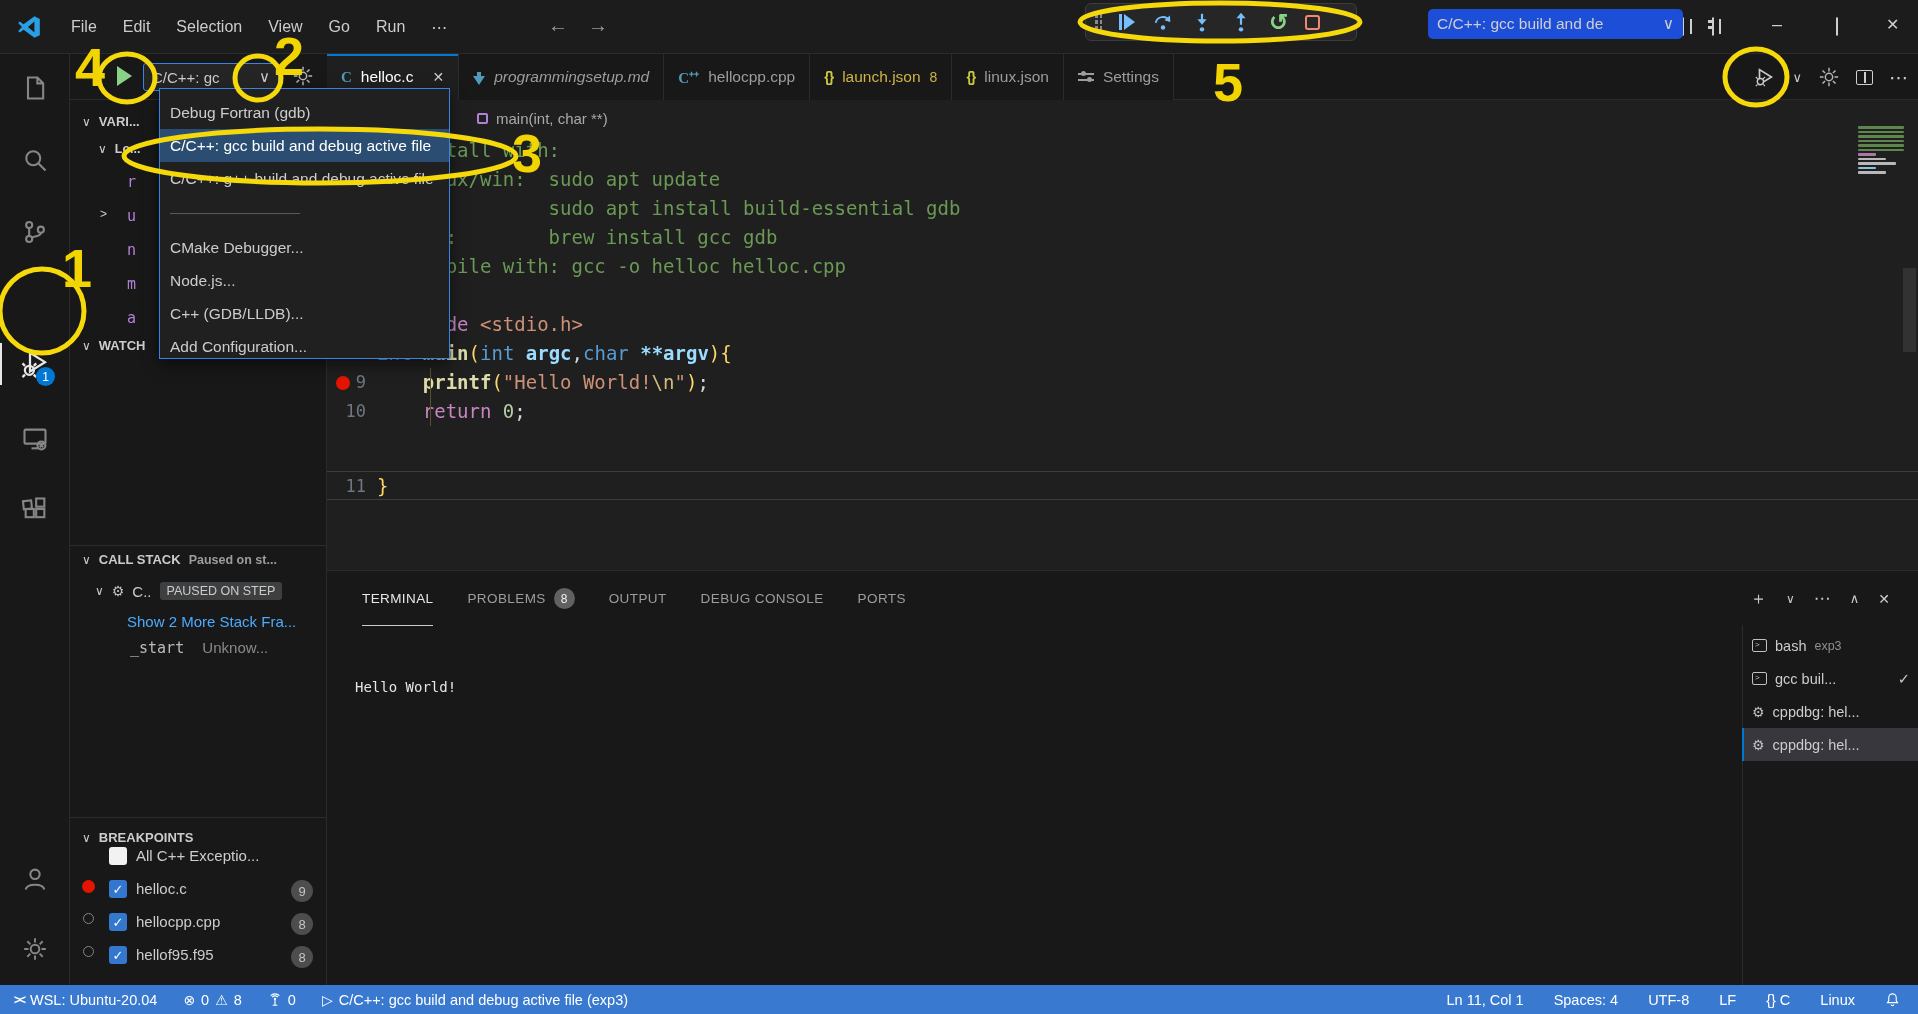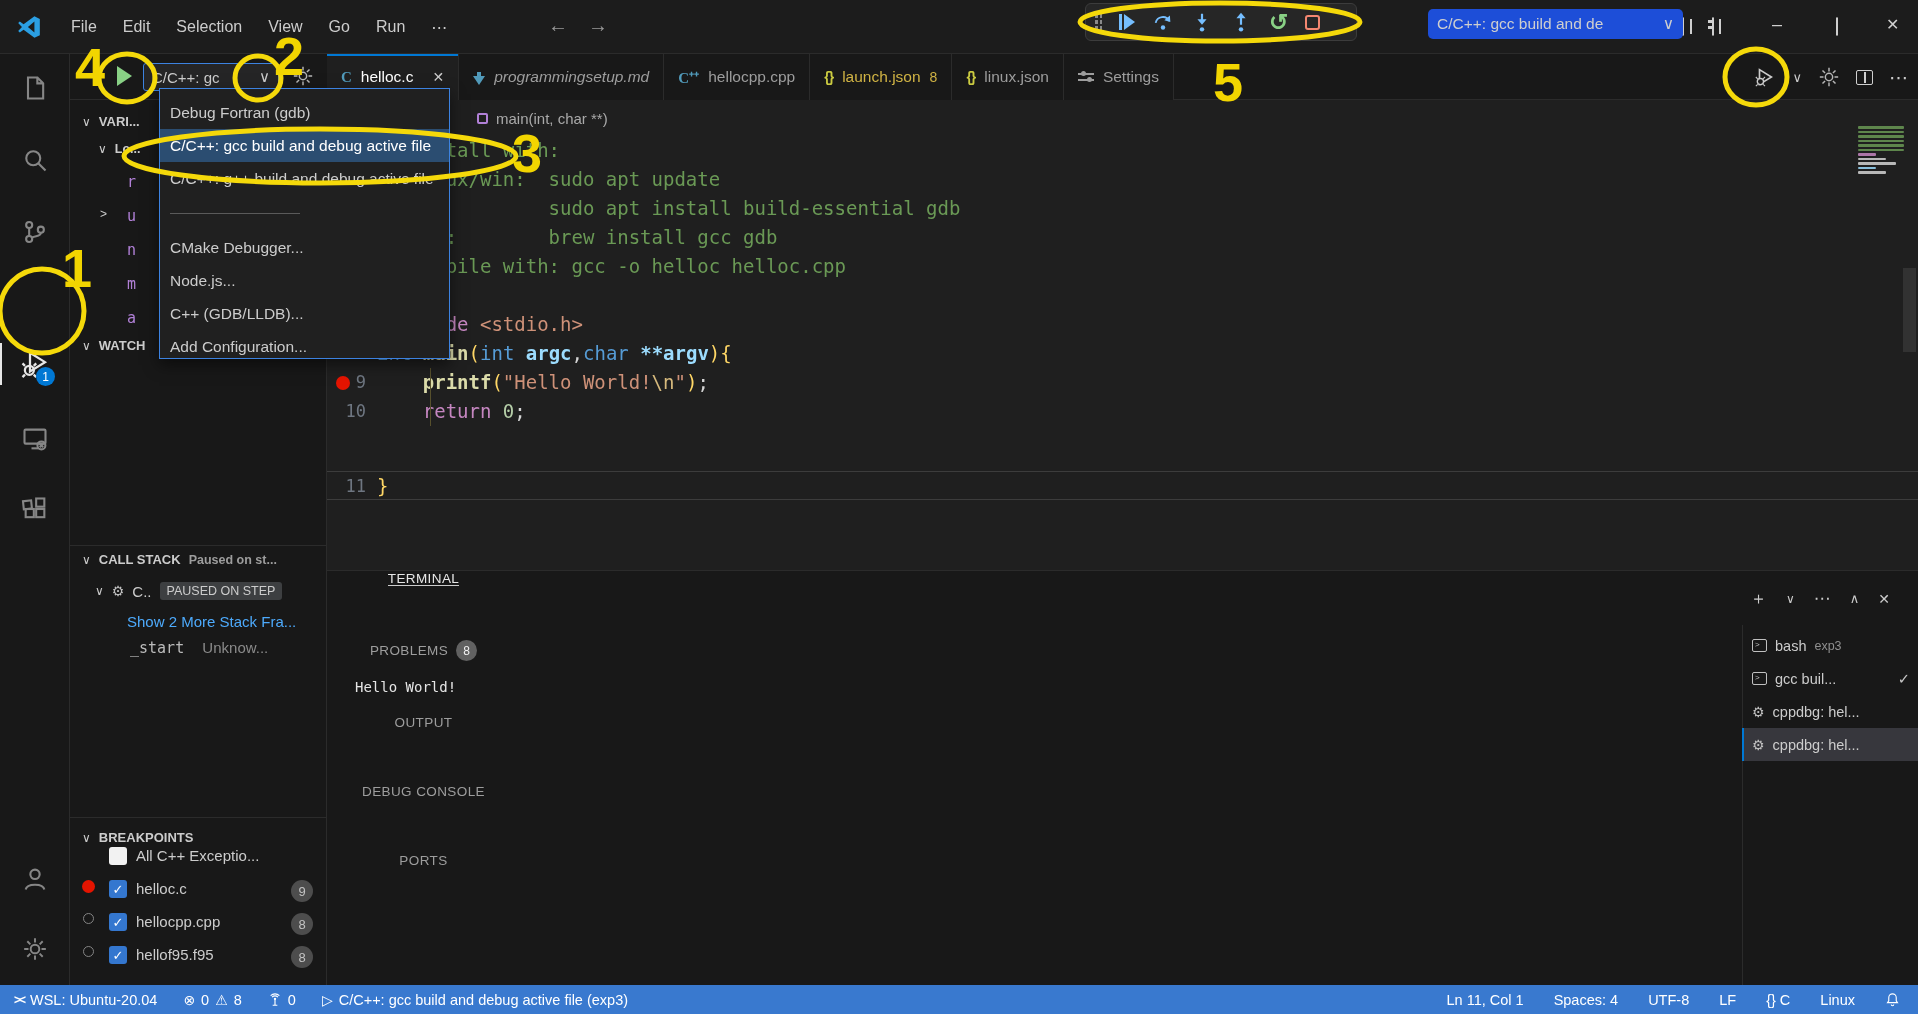--- a/index.html
+++ b/index.html
@@ -119,22 +119,22 @@
   .cm{color:#6A9955} .kw{color:#569CD6} .pp{color:#C586C0} .str{color:#CE9178} .esc{color:#D7BA7D}
   .fn{color:#DCDCAA;font-weight:bold} .num{color:#B5CEA8} .vr{color:#9CDCFE;font-weight:bold}
   .br{color:#ffd766} .pl{color:#d4d4d4}
   #bracket-guide { position:absolute; left:103px; width:1px; background:#57502c; }
   #minimap { position:absolute; right:8px; top:26px; width:52px; }
   #minimap div { height:2.5px; margin-bottom:2px; border-radius:1px; }
   #edit-scroll { position:absolute; right:2px; top:168px; width:13px; height:84px; background:#3a3a3a; opacity:.7; }
 
   
   #panel { position:absolute; left:327px; top:570px; width:1591px; height:415px; background:#181818; border-top:1px solid #2b2b2b; }
-  #panel-tabs { position:absolute; left:35px; top:0; height:55px; display:flex; align-items:center; gap:54px;
-    font-size:13.5px; color:#9d9d9d; letter-spacing:.4px;flex-direction:column; }
+  #panel-tabs { position:absolute; left:35px; top:0; height:55px; display:flex; gap:34px;
+    font-size:13.5px; color:#9d9d9d; letter-spacing:.4px; }
   .ptab { display:flex; align-items:center; gap:8px; height:55px; }
   .ptab.active { color:#e7e7e7; box-shadow:inset 0 -1px 0 #cccccc; }
   .pbadge { width:21px; height:21px; border-radius:50%; background:#616161; color:#f2f2f2; font-size:12px;
     display:flex; align-items:center; justify-content:center; letter-spacing:0; }
   #panel-actions { position:absolute; right:28px; top:16px; display:flex; gap:19px; color:#cccccc; font-size:17px; align-items:center; }
   #term-out { position:absolute; left:28px; top:108px; font-family:"DejaVu Sans Mono",monospace; font-size:14px; color:#e5e5e5; }
   #term-list { position:absolute; left:1415px; top:58px; width:176px; }
   #term-list:before { content:""; position:absolute; left:0; top:-4px; bottom:-310px; width:1px; background:#2b2b2b; }
   .term-row { position:relative; height:33px; display:flex; align-items:center; gap:8px; padding-left:10px; font-size:14.5px; color:#cccccc; white-space:nowrap; }
   .term-row.selected { background:#37373d; }

